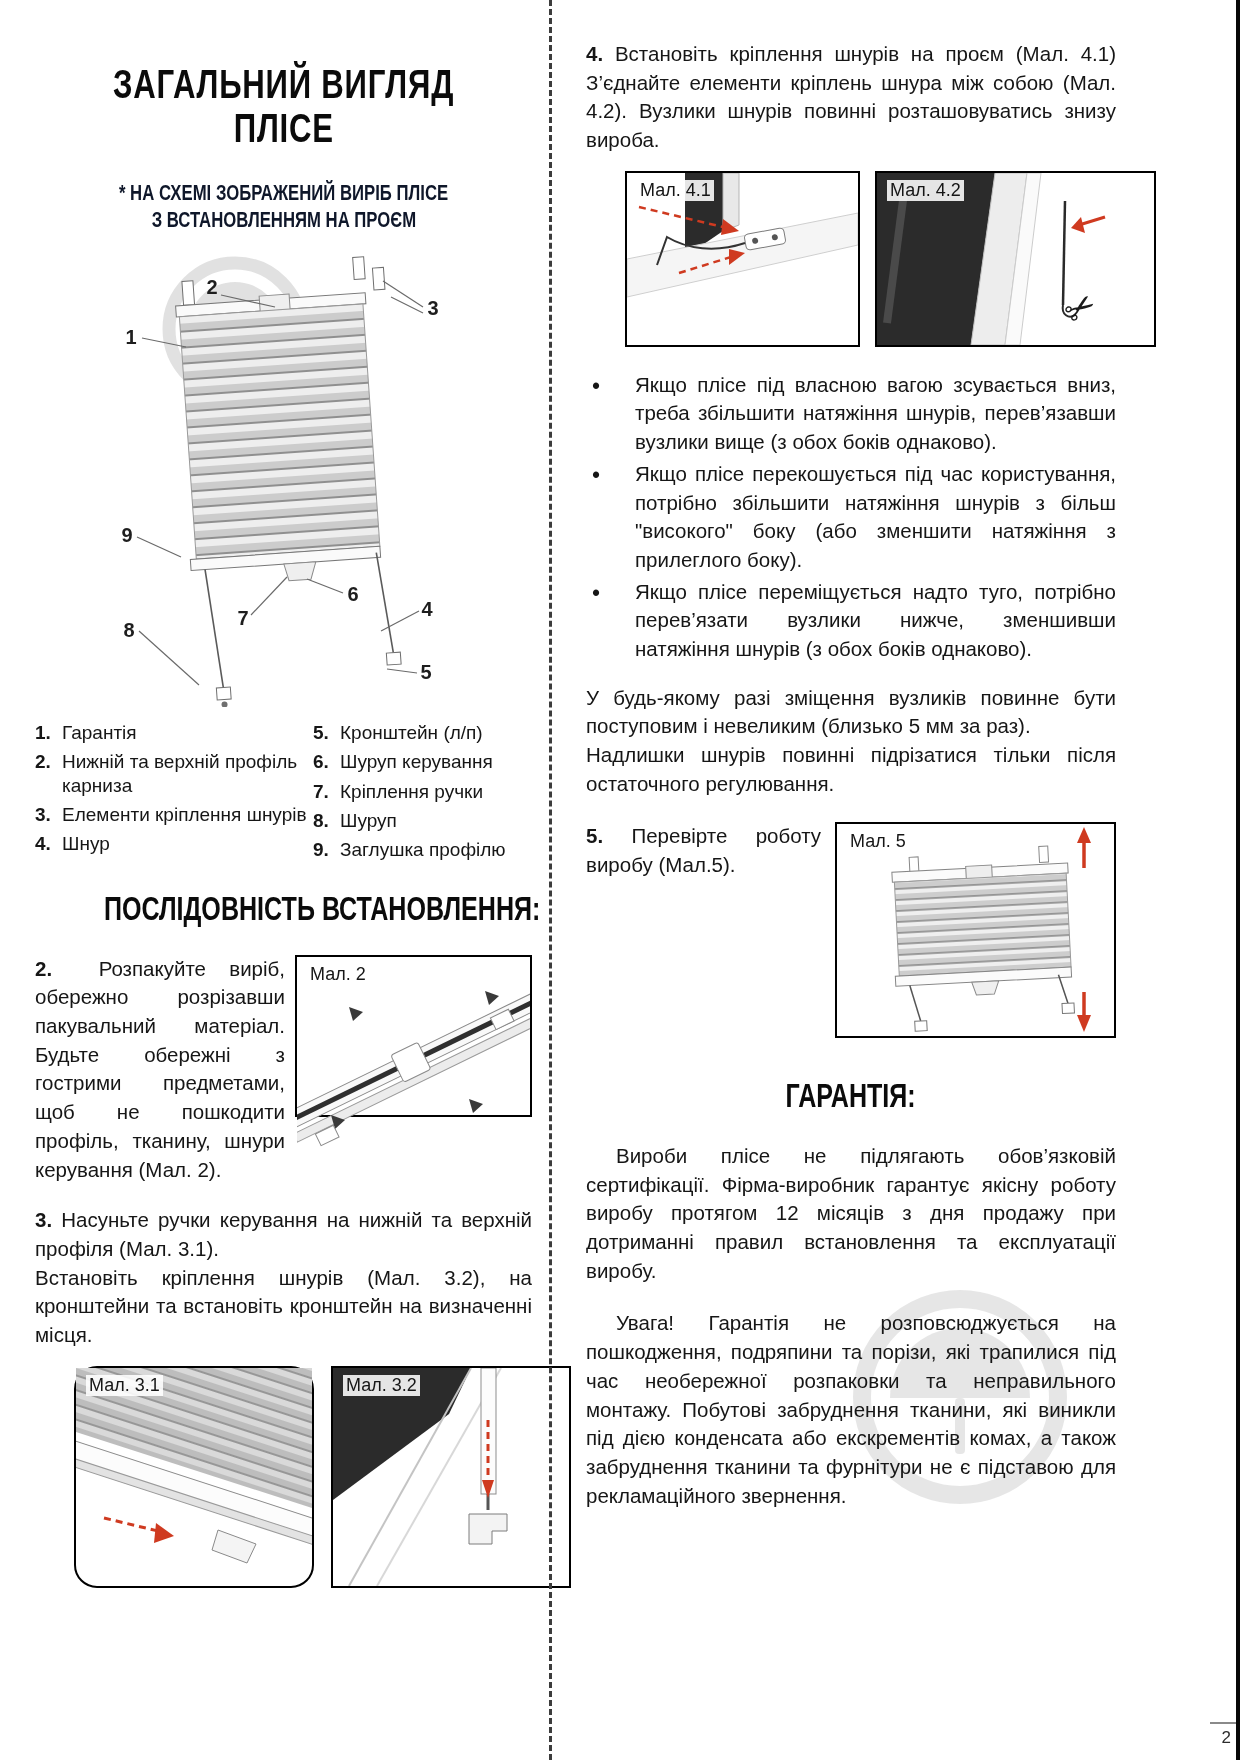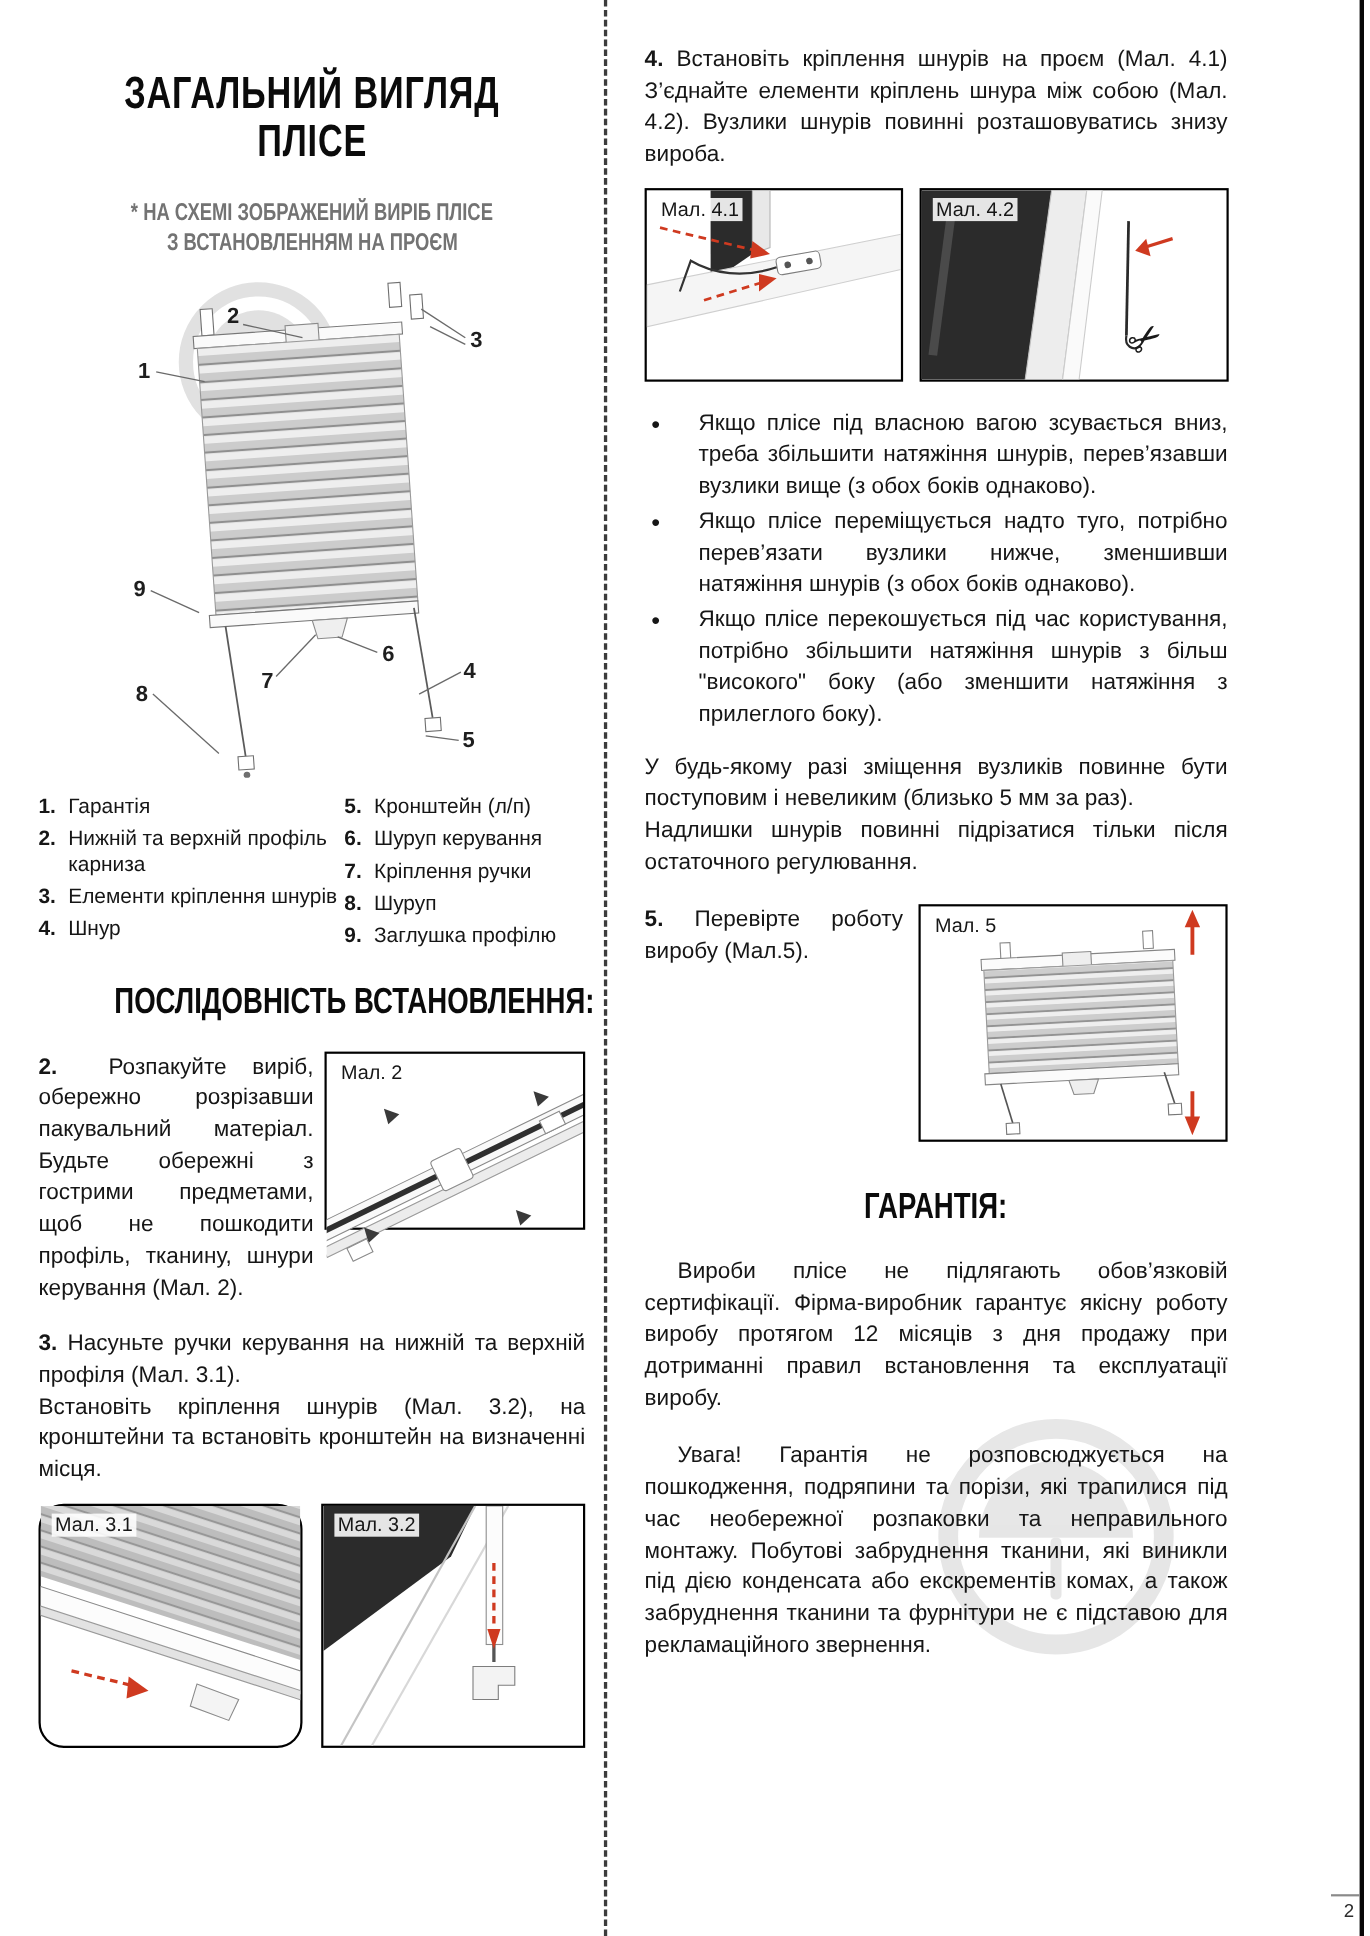--- a/index.html
+++ b/index.html
@@ -10,21 +10,21 @@
   .col-left{position:absolute;left:35px;top:36px;width:497px;}
   .col-right{position:absolute;left:586px;top:40px;width:530px;}
   .divider{position:absolute;left:549px;top:0;height:1760px;width:0;border-left:3px dashed #3c3c3c;}
   .edge{position:absolute;right:5px;top:0;width:4px;height:1760px;background:#070707;}
   .ftick{position:absolute;right:9px;bottom:36px;width:26px;height:2px;background:#8a8a8a;}
   .pgnum{position:absolute;right:14px;bottom:12px;font-size:17px;color:#2c2c2c;}
   .watermark-abs{position:absolute;left:845px;top:1282px;z-index:0;}
 
   .h1{font-weight:bold;font-size:41px;line-height:1.07;text-align:center;letter-spacing:1px;color:#0b0b0b;}
   .cond{display:inline-block;transform:scaleX(0.76);transform-origin:center;white-space:nowrap;}
-  .subtitle{margin-top:16px;font-weight:bold;font-size:22px;line-height:1.24;text-align:center;color:#737373;}
+  .subtitle{margin-top:16px;font-weight:bold;font-size:22px;line-height:1.24;text-align:center;color:#0f172a;}
   .h2{font-weight:bold;font-size:33px;line-height:1.1;text-align:center;color:#0b0b0b;}
   .txt{font-size:20.5px;line-height:1.4;text-align:justify;margin:0;}
   .txt b{font-weight:bold;}
   .indent{text-indent:30px;}
 
   .legend{display:flex;margin-top:10px;font-size:19px;line-height:1.22;}
   .lg-col{display:flex;flex-direction:column;gap:6px;}
   .lg-col.c1{width:278px;}
   .lg-col.c2{width:219px;}
   .lg-item{display:flex;}
@@ -39,21 +39,21 @@
   .fig32{width:240px;height:222px;}
   .fig41{width:235px;height:176px;margin-right:15px;}
   .fig42{width:281px;height:176px;}
   .fig5{width:281px;height:216px;margin-left:auto;}
   .step5-txt{width:235px;}
 
   .bullets{display:flex;flex-direction:column;gap:3px;}
   .bullet{position:relative;padding-left:49px;font-size:20.5px;line-height:1.4;text-align:justify;}
   .bullet::before{content:"\2022";position:absolute;left:6px;top:-1px;font-size:23px;}
 
-  .mt16{margin-top:16px;} .mt20{margin-top:20px;} .mt22{margin-top:22px;}
+  .mt16{margin-top:16px;margin-left:39px;} .mt20{margin-top:20px;} .mt22{margin-top:22px;}
   .mt24{margin-top:24px;} .mt26{margin-top:8px;} .mt30{margin-top:30px;} .mt40{margin-top:40px;}
   .diagram-wrap{margin-top:4px;}
   .dl{font-family:"Liberation Sans",sans-serif;font-size:20px;font-weight:bold;fill:#1e1e1e;text-anchor:middle;}
   .wz{position:relative;z-index:2;}
 </style>
 </head>
 <body>
 
 <svg class="watermark-abs" width="230" height="230" viewBox="0 0 230 230">
   <g opacity="0.45">
@@ -277,22 +277,22 @@
         <path d="M186 132 c-2 10 6 14 12 10" fill="none" stroke="#2a2a2a" stroke-width="2"></path>
         <line x1="228" y1="44" x2="202" y2="52" stroke="#cf3a20" stroke-width="3"></line>
         <polygon points="204,44 194,55 208,60" fill="#cf3a20"></polygon>
         <text x="198" y="154" font-size="36" fill="#1a1a1a" transform="rotate(-35 198 154)">✂</text>
       </svg>
     </div>
   </div>
 
   <div class="bullets mt24">
     <div class="bullet">Якщо плісе під власною вагою зсувається вниз, треба збільшити натяжіння шнурів, перев’язавши вузлики вище (з обох боків однаково).</div>
+    <div class="bullet">Якщо плісе перекошується під час користування, потрібно збільшити натяжіння шнурів з більш "високого" боку (або зменшити натяжіння з прилеглого боку).</div>
     <div class="bullet">Якщо плісе переміщується надто туго, потрібно перев’язати вузлики нижче, зменшивши натяжіння шнурів (з обох боків однаково).</div>
-    <div class="bullet">Якщо плісе перекошується під час користування, потрібно збільшити натяжіння шнурів з більш "високого" боку (або зменшити натяжіння з прилеглого боку).</div>
   </div>
 
   <div class="mt20">
     <p class="txt">У будь-якому разі зміщення вузликів повинне бути поступовим і невеликим (близько 5 мм за раз).</p>
     <p class="txt">Надлишки шнурів повинні підрізатися тільки після остаточного регулювання.</p>
   </div>
 
   <div class="row mt24">
     <p class="txt step5-txt"><b>5.</b> <span>Перевірте роботу виробу (Мал.5).</span></p>
     <div class="fig fig5">

